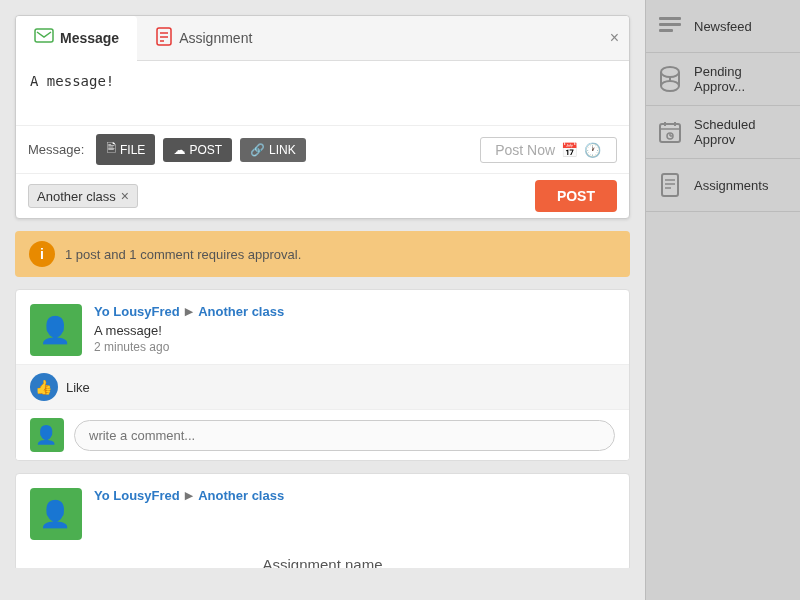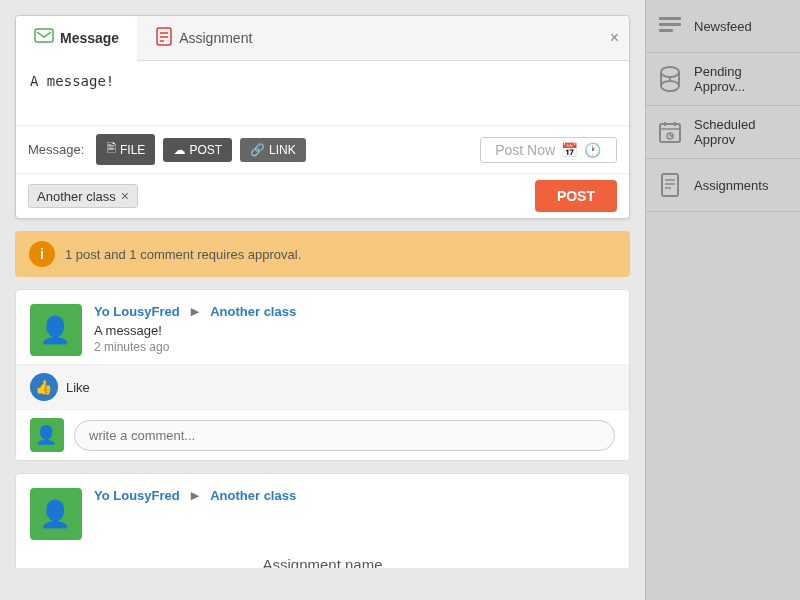--- a/index.html
+++ b/index.html
@@ -244,21 +244,21 @@
     .avatar-icon {
       color: #fff;
       font-size: 26px;
     }
     .post-meta {
       flex: 1;
     }
     .post-author-line {
       display: flex;
       align-items: center;
-      gap: 11px;
+      gap: 5px;
       margin-bottom: 4px;
       flex-wrap: wrap;
     }
     .post-author {
       font-size: 13px;
       font-weight: bold;
       color: #2d7ac6;
       cursor: pointer;
     }
     .post-arrow {

